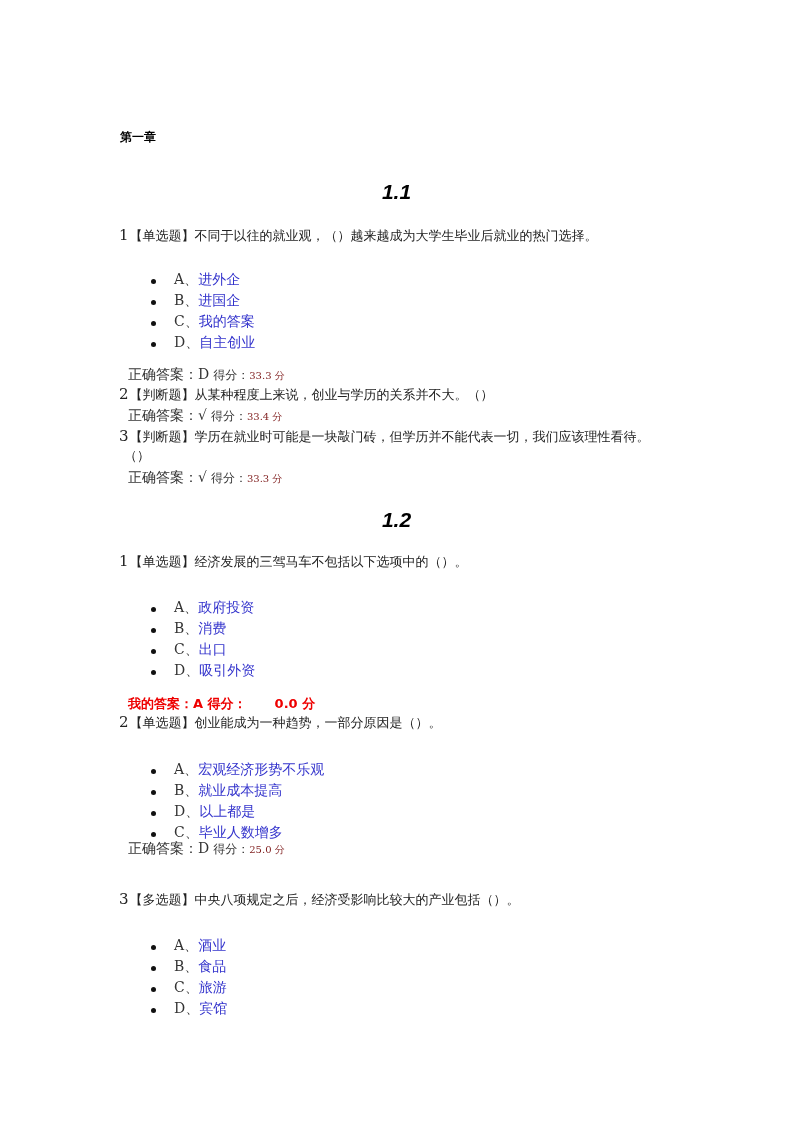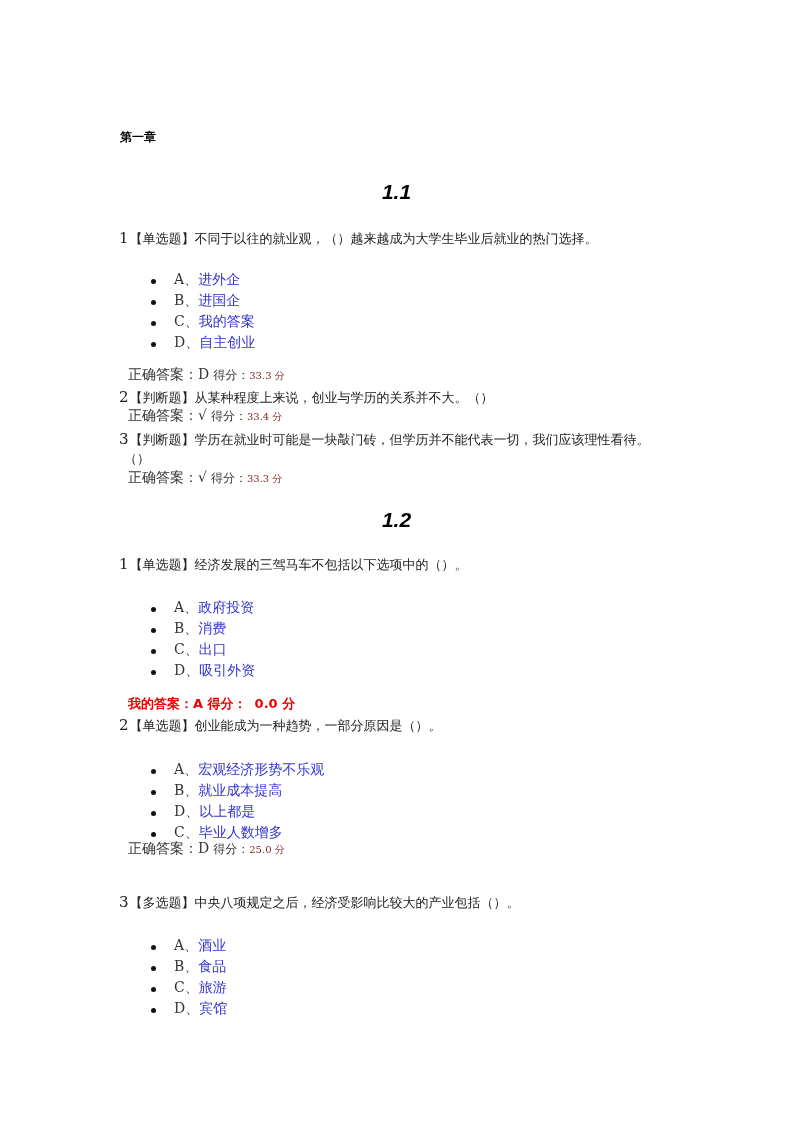--- a/index.html
+++ b/index.html
@@ -1,33 +1,33 @@
 <!DOCTYPE html>
 <html><head>
 <meta charset="utf-8">
 <style>
   html, body { margin: 0; padding: 0; background: #ffffff; }
   body { width: 793px; height: 1122px; position: relative; overflow: hidden;
          font-family: "DejaVu Serif", "Liberation Serif", serif; color: #222; }
   .abs { position: absolute; }
   .chapter { left: 120px; top: 117px; font-family: "DejaVu Sans", sans-serif; font-weight: bold; font-size: 12px; color: #000; margin-top: 12px; }
   .section-title { left: 0; width: 793px; text-align: center; font-family: "Liberation Sans", sans-serif; font-weight: bold; font-size: 21px; color: #000; font-style: italic; }
-  .question { left: 119px; font-size: 13px; line-height: 22px; white-space: nowrap; }
+  .question { left: 119px; font-size: 13px; line-height: 16px; white-space: nowrap; }
   .qnum { font-size: 15px; margin-right: 1px; }
   .qtype { font-weight: normal; }
   .options { left: 140px; margin: 8px; padding: 0; list-style: none; font-size: 14px; }
   .options li { height: 21px; line-height: 21px; position: relative; padding-left: 26px; white-space: nowrap; }
   .options li .bullet { position: absolute; left: 3px; top: 10px; width: 5px; height: 5px; border-radius: 50%; background: #111; }
   .opt-letter { color: #333; }
   .opt-text { color: #3333cc; }
   .answer { left: 128px; font-size: 14px; white-space: nowrap; color: #333; }
   .answer .score-label { font-size: 12px; margin-left: 4px; }
   .answer .score { color: #7f1d1d; font-size: 10px; }
   .my-answer { left: 128px; font-size: 13px; font-weight: bold; color: #ee0000; white-space: nowrap; font-family: "DejaVu Sans", sans-serif; }
-  .my-answer .score { margin-left: 8px; }
+  .my-answer .score { margin-left: 28px; }
 </style>
 </head>
 <body>
 
 <div class="abs chapter">第一章</div>
 
 <div class="abs section-title" style="top:180px;">1.1</div>
 
 <div class="abs question" style="top:227px;">
   <span class="qnum">1</span><span class="qtype">【单选题】</span><span>不同于以往的就业观，（）越来越成为大学生毕业后就业的热门选择。</span>

